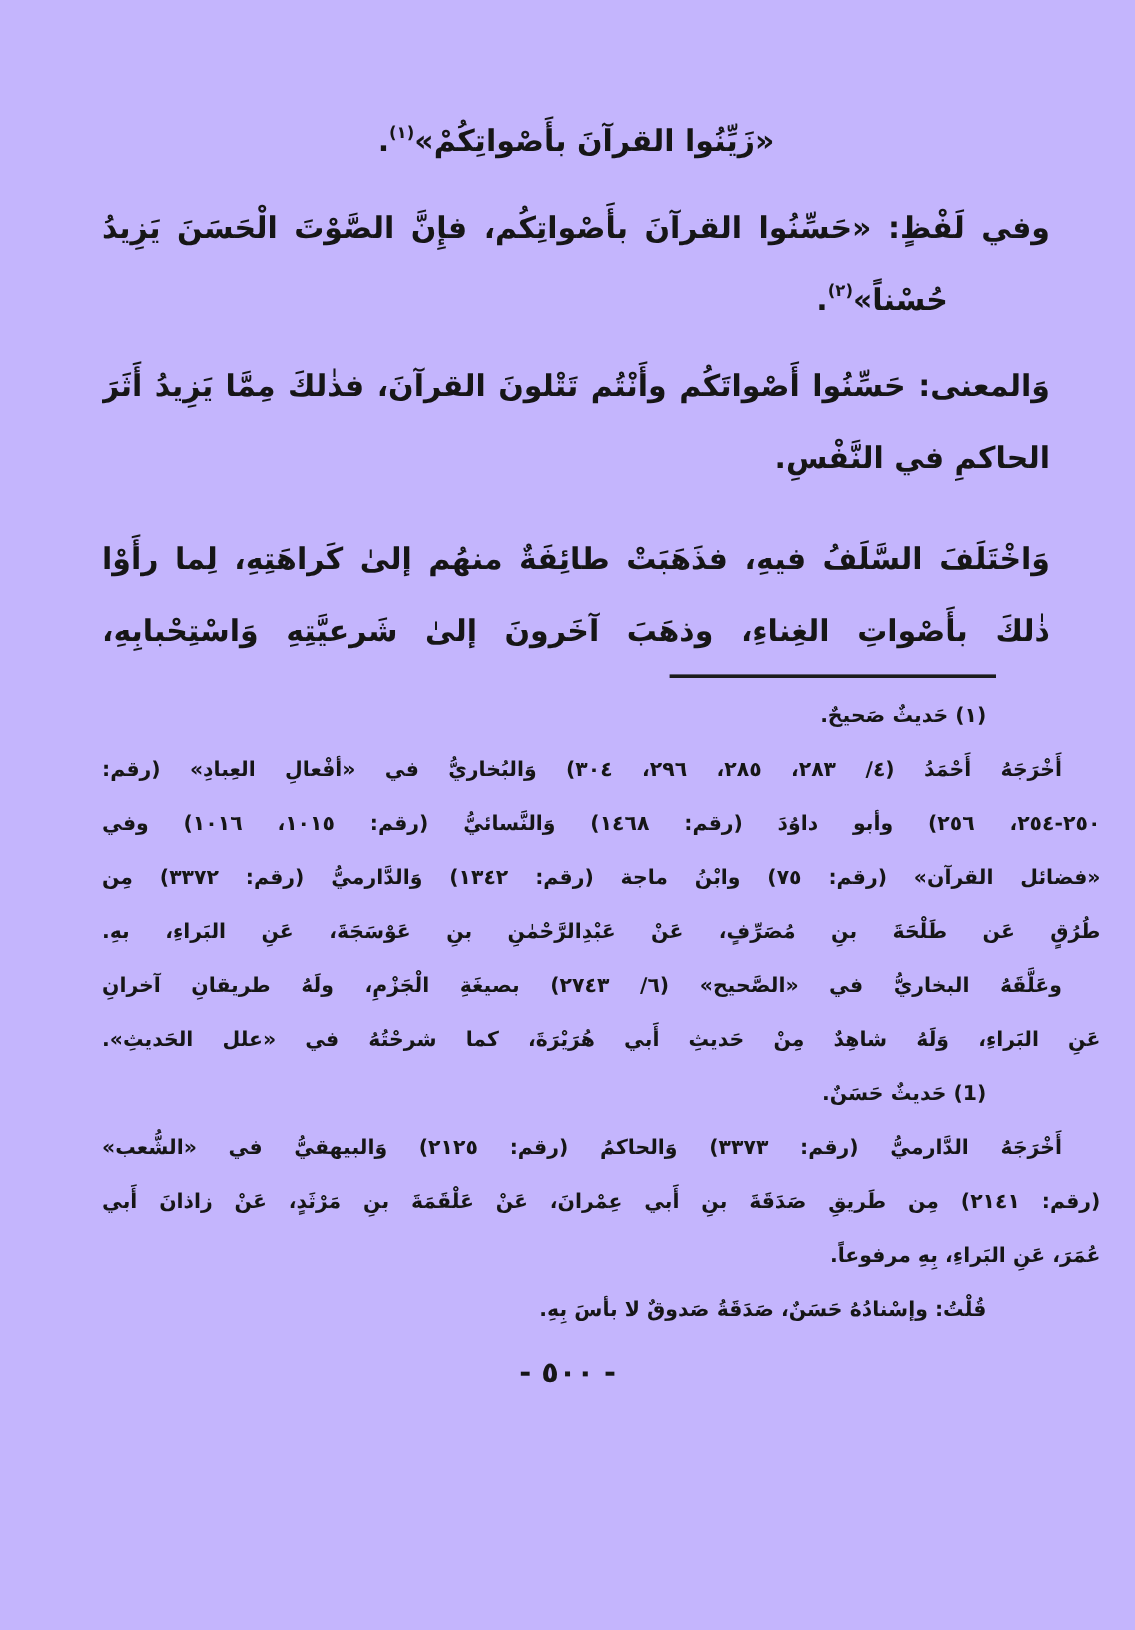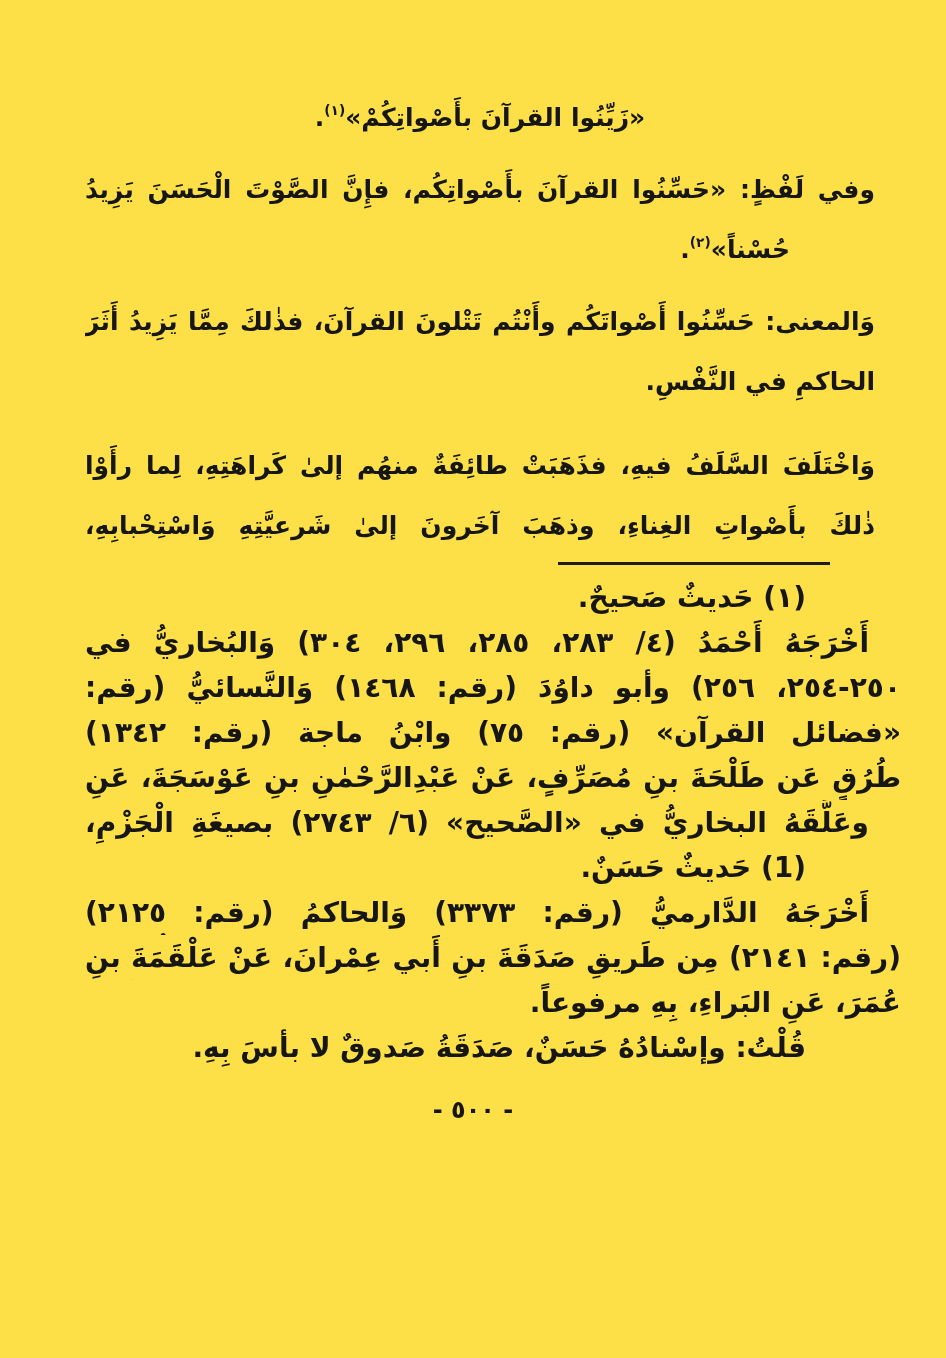--- a/index.html
+++ b/index.html
@@ -1,19 +1,19 @@
 <!DOCTYPE html>
 <html lang="ar" dir="rtl"><head>
 <meta charset="utf-8">
 <style>
   html,body{margin:0;padding:0;background:#e8e8e8;}
   .page{
     position:relative;
     width:946px;height:1358px;
-    background:#fde047;
+    background:#c4b5fd;
     color:#161616;
     font-family:"DejaVu Sans",sans-serif;
     direction:rtl;
     overflow:hidden;
     margin:0 auto;
   }
   .main{
     padding:88px 71px 0 85px;
     font-size:25px;
     font-weight:bold;
@@ -24,31 +24,31 @@
   .j{text-align:justify;text-align-last:justify;white-space:normal;overflow:hidden;}
   .endq{text-align:right;padding-right:85px;}
   .flushr{text-align:right;}
   sup.fnref{font-size:55%;line-height:0;vertical-align:11px;letter-spacing:0;}
   .sep{
     height:3px;background:#1c1c1c;border:0;
     width:272px;
     margin:6px 116px 10px auto;
   }
   .footnotes{
-    padding:0 45px 0 85px;
-    font-size:28px;
+    padding:0 29px 0 85px;
+    font-size:17px;
     font-weight:bold;
   }
   .fline{height:45px;line-height:45px;white-space:nowrap;}
   .f-head{text-align:right;padding-right:95px;}
   .f-start{text-align:justify;text-align-last:justify;white-space:normal;overflow:hidden;padding-right:32px;}
   .f-full{text-align:justify;text-align-last:justify;white-space:normal;overflow:hidden;}
   .f-endr{}
   .pagenum{
-    margin-top:26px;
+    margin-top:15px;
     text-align:center;
     font-size:24px;
     font-weight:bold;
     letter-spacing:2px;
   }
 </style>
 </head>
 <body>
 
 <div class="page">
@@ -83,20 +83,21 @@
 
   <hr class="sep">
 
   <div class="footnotes">
     <div class="fline f-head">(١) حَديثٌ صَحيحٌ.</div>
     <div class="fline f-start">أَخْرَجَهُ أَحْمَدُ (٤/ ٢٨٣، ٢٨٥، ٢٩٦، ٣٠٤) وَالبُخاريُّ في «أفْعالِ العِبادِ» (رقم:</div>
     <div class="fline f-full">٢٥٠-٢٥٤، ٢٥٦) وأبو داوُدَ (رقم: ١٤٦٨) وَالنَّسائيُّ (رقم: ١٠١٥، ١٠١٦) وفي</div>
     <div class="fline f-full">«فضائل القرآن» (رقم: ٧٥) وابْنُ ماجة (رقم: ١٣٤٢) وَالدَّارميُّ (رقم: ٣٣٧٢) مِن</div>
     <div class="fline f-full">طُرُقٍ عَن طَلْحَةَ بنِ مُصَرِّفٍ، عَنْ عَبْدِالرَّحْمٰنِ بنِ عَوْسَجَةَ، عَنِ البَراءِ، بهِ.</div>
     <div class="fline f-start">وعَلَّقَهُ البخاريُّ في «الصَّحيح» (٦/ ٢٧٤٣) بصيغَةِ الْجَزْمِ، ولَهُ طريقانِ آخرانِ</div>
+    <div class="fline f-full">عَنِ البَراءِ، وَلَهُ شاهِدٌ مِنْ حَديثِ أَبي هُرَيْرَةَ، كما شرحْتُهُ في «علل الحَديثِ».</div>
     <div class="fline f-head">(1) حَديثٌ حَسَنٌ.</div>
     <div class="fline f-start">أَخْرَجَهُ الدَّارميُّ (رقم: ٣٣٧٣) وَالحاكمُ (رقم: ٢١٢٥) وَالبيهقيُّ في «الشُّعب»</div>
     <div class="fline f-full">(رقم: ٢١٤١) مِن طَريقِ صَدَقَةَ بنِ أَبي عِمْرانَ، عَنْ عَلْقَمَةَ بنِ مَرْثَدٍ، عَنْ زاذانَ أَبي</div>
     <div class="fline f-endr">عُمَرَ، عَنِ البَراءِ، بِهِ مرفوعاً.</div>
     <div class="fline f-head">قُلْتُ: وإسْنادُهُ حَسَنٌ، صَدَقَةُ صَدوقٌ لا بأسَ بِهِ.</div>
   </div>
 
   <div class="pagenum">- ٥٠٠ -</div>
 
 </div>

